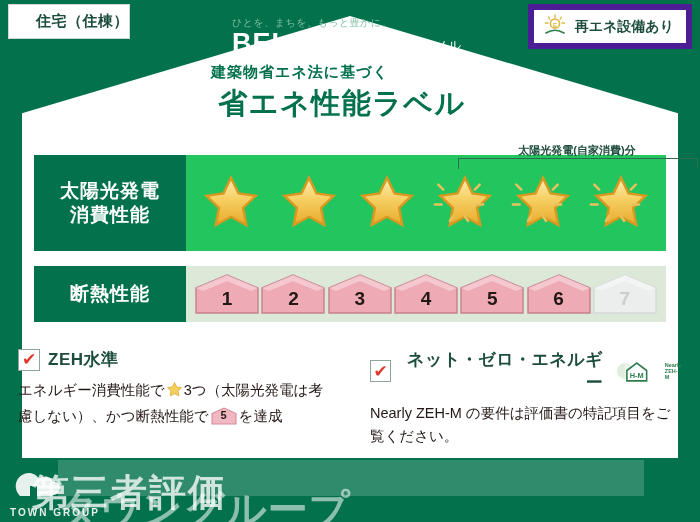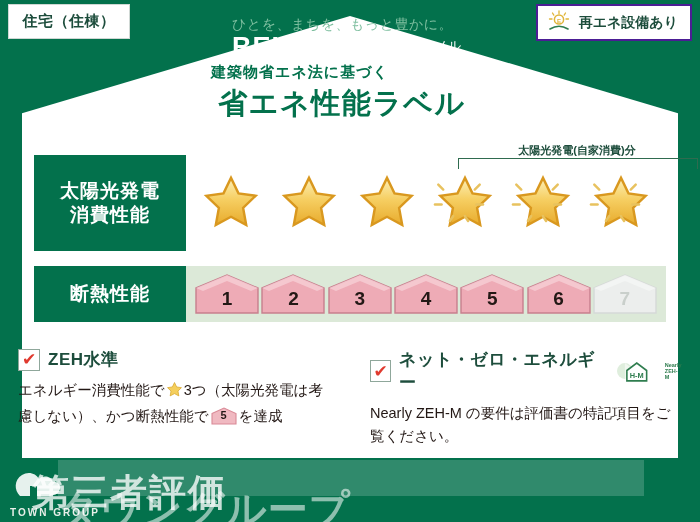--- a/index.html
+++ b/index.html
@@ -11,27 +11,27 @@
   
   .house-panel{
     position:absolute;left:22px;top:16px;width:656px;height:442px;
     background:#ffffff;
     clip-path:polygon(50% 0%, 100% 22%, 100% 100%, 0% 100%, 0% 22%);
   }
   
   .tab-housing{
     position:absolute;left:8px;top:4px;width:120px;height:33px;
     background:#ffffff;border:1px solid #cfd8d4;
-    display:flex;align-items:center;justify-content:center;
+    display:flex;align-items:center;justify-content:flex-end;
     font-size:15px;font-weight:bold;color:#1d4d3c;letter-spacing:.5px;z-index:6;
   }
   
   .tab-renew{
     position:absolute;right:8px;top:4px;height:33px;padding:0 12px 0 8px;
-    background:#ffffff;border:2px solid #4c1d95;
+    background:#ffffff;border:6px solid #4c1d95;
     display:flex;align-items:center;gap:7px;z-index:6;
   }
   .tab-renew .lbl{font-size:14px;font-weight:bold;color:#1d4d3c;}
   
   .title-small{
     position:absolute;top:63px;left:0;width:600px;text-align:center;
     font-size:15px;font-weight:bold;color:#03714c;letter-spacing:1px;z-index:4;
   }
   .title-big{
     position:absolute;top:84px;left:0;width:684px;text-align:center;
@@ -39,21 +39,21 @@
   }
   
   .row{position:absolute;display:flex;align-items:stretch;z-index:4;}
   .row-energy{left:34px;top:155px;width:632px;height:96px;}
   .row-insul{left:34px;top:266px;width:632px;height:56px;}
   .row-key{
     width:152px;background:#03714c;color:#fff;
     display:flex;flex-direction:column;align-items:center;justify-content:center;
     font-weight:bold;font-size:19px;line-height:1.25;letter-spacing:1px;
   }
-  .row-val{flex:1;background:#ffffff;position:relative;}
+  .row-val{flex:1;background:#22c55e;position:relative;}
   .row-insul .row-val{background:#dce9d8;}
   
   .stars{position:absolute;left:0;top:0;right:0;bottom:0;display:flex;align-items:center;
          justify-content:space-around;padding:0 6px;}
   .star{width:58px;height:58px;position:relative;}
   .star svg{display:block;width:58px;height:58px;}
   
   .sparkle{position:absolute;inset:-6px;pointer-events:none;}
   
   .solar-note{
@@ -79,40 +79,40 @@
   .notes{position:absolute;left:0;top:348px;width:700px;display:flex;z-index:4;}
   .note{padding:0 18px;box-sizing:border-box;}
   .note.left{width:352px;}
   .note.right{width:348px;border-left:0;}
   .note-head{display:flex;align-items:center;gap:8px;margin-bottom:8px;}
   .chk{
     width:20px;height:20px;border:1.6px solid #8fa79b;background:#fff;
     display:flex;align-items:center;justify-content:center;
     color:#e03a2f;font-size:17px;font-weight:bold;line-height:1;
   }
-  .note-title{font-size:17px;font-weight:bold;color:#1d4d3c;letter-spacing:.5px;}
+  .note-title{font-size:17px;font-weight:bold;color:#1d4d3c;letter-spacing:.5px;text-align:right;}
   .note-body{font-size:14.5px;color:#231815;line-height:1.6;}
   .inline-star{display:inline-block;vertical-align:-3px;margin:0 1px;}
   .inline-badge{
     display:inline-block;vertical-align:-4px;position:relative;
     width:26px;height:18px;margin:0 2px;
   }
   .inline-badge span{position:absolute;left:0;right:0;bottom:1px;text-align:center;
                      font-size:11px;font-weight:bold;color:#231815;z-index:2;}
   .zehm-logo{display:inline-flex;align-items:center;gap:15px;vertical-align:-7px;margin-left:5px;}
   .zehm-logo .cap{font-size:5.5px;color:#2f7d4f;line-height:1.15;font-weight:bold;text-align:left;}
   
   .footer{position:absolute;left:0;bottom:0;width:700px;height:62px;background:#03714c;z-index:3;}
   .footer-right{
     position:absolute;right:16px;top:8px;text-align:right;color:#fff;
   }
   .footer-date{font-size:14px;font-weight:bold;letter-spacing:.5px;}
   .footer-id{font-size:11px;margin-top:3px;letter-spacing:.3px;}
   .bels{position:absolute;left:232px;top:16px;z-index:4;}
-  .bels .tagline{font-size:14px;color:#7fbfa0;letter-spacing:.5px;margin-bottom:1px;}
+  .bels .tagline{font-size:10px;color:#7fbfa0;letter-spacing:.5px;margin-bottom:1px;}
   .bels .mark{font-size:27px;font-weight:bold;color:#ffffff;letter-spacing:1px;line-height:.95;}
   .orumeru{position:absolute;left:408px;top:37px;color:#fff;font-size:13px;z-index:4;}
   
   .town{position:absolute;left:10px;bottom:4px;z-index:4;}
   .town .tg{font-size:10px;color:#e8efe9;letter-spacing:2px;margin-top:1px;font-weight:bold;}
   
   .wm{position:absolute;z-index:9;pointer-events:none;font-weight:bold;
       color:rgba(255,255,255,.62);white-space:nowrap;}
   .wm-a{left:32px;top:468px;font-size:37px;letter-spacing:2px;color:rgba(255,255,255,.78);}
   .wm-b{left:58px;top:482px;font-size:40px;letter-spacing:1px;color:rgba(255,255,255,.55);}

